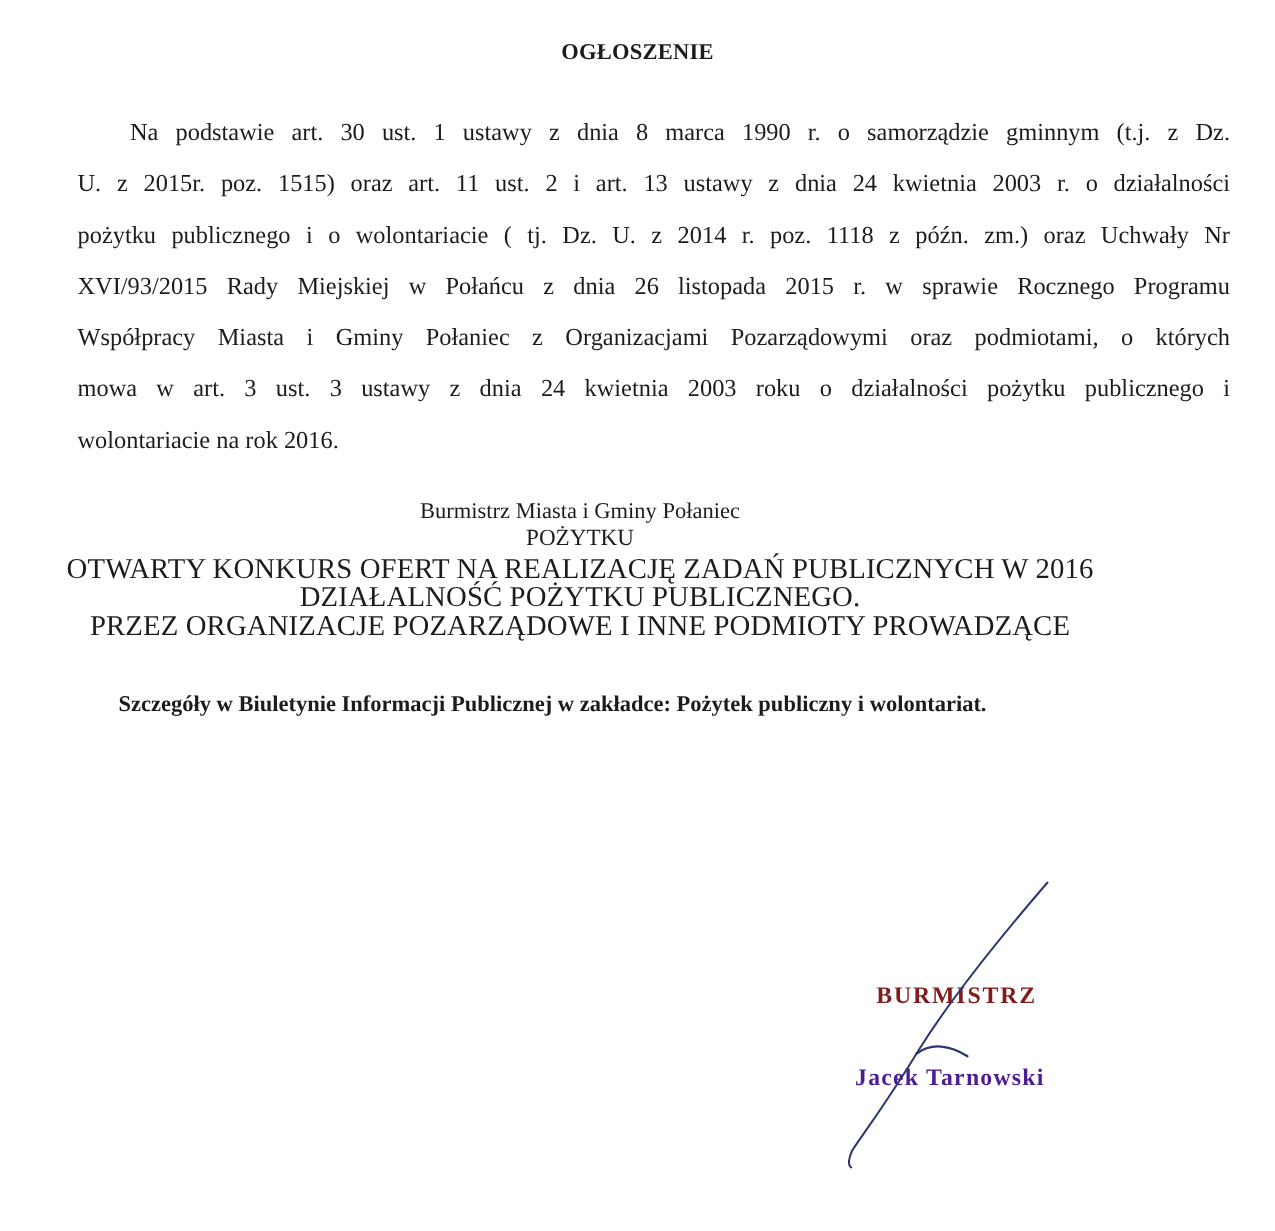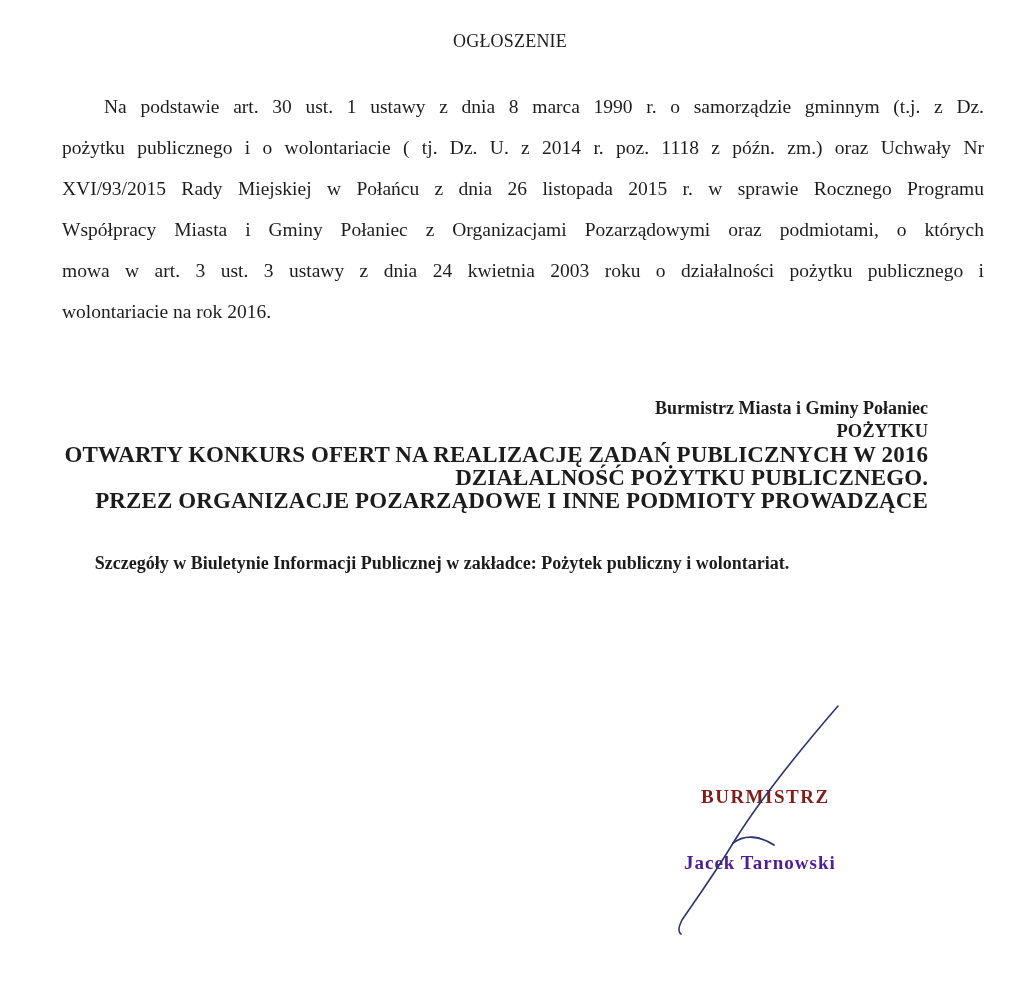--- a/index.html
+++ b/index.html
@@ -3,32 +3,32 @@
   <meta charset="utf-8">
   <style>
     html, body { margin: 0; padding: 0; }
     body {
       width: 1020px; height: 985px; background: #ffffff; position: relative; overflow: hidden;
       font-family: "Liberation Serif", "DejaVu Serif", serif; color: #1c1c1c;
     }
     .page { position: absolute; left: 0; top: 0; width: 1020px; height: 985px; }
     .title {
       position: absolute; top: 31px; left: 0; width: 1020px; text-align: center;
-      font-weight: normal; font-size: 18px; letter-spacing: 0.2px;
+      font-weight: bold; font-size: 18px; letter-spacing: 0.2px;
     }
     .body-lines { position: absolute; left: 62px; top: 86px; width: 922px; }
     .line {
       font-size: 19.5px; line-height: 41px; height: 41px; white-space: nowrap;
       text-align: justify; text-align-last: justify;
     }
     .line.first { padding-left: 42px; }
     .line.last { text-align-last: left; }
     .center-block {
-      position: absolute; top: 397px; left: 0; width: 928px; text-align: right;
-      font-weight: bold; font-size: 18.5px; line-height: 23px;
+      position: absolute; top: 397px; left: 0; width: 928px; text-align: center;
+      font-weight: normal; font-size: 18.5px; line-height: 23px;
     }
     .center-block .mayor { font-size: 18px; }
     .center-block .big { font-size: 23px; letter-spacing: 0.1px; }
     .details {
       position: absolute; top: 553px; left: 0; width: 884px; text-align: center;
       font-weight: bold; font-size: 18px;
     }
     .stamp-title {
       position: absolute; left: 701px; top: 786px; font-weight: bold; font-size: 19px;
       color: #7f1d1d; letter-spacing: 1.5px; font-family: "Liberation Serif", serif;
@@ -40,20 +40,21 @@
     .signature { position: absolute; left: 0; top: 0; width: 1020px; height: 985px; pointer-events: none; }
   </style>
 </head>
 <body>
 
 <div class="page">
   <div class="title">OGŁOSZENIE</div>
 
   <div class="body-lines">
     <div class="line first">Na podstawie art. 30 ust. 1 ustawy z dnia 8 marca 1990 r. o samorządzie gminnym (t.j. z Dz.</div>
+    <div class="line">U. z 2015r. poz. 1515) oraz art. 11 ust. 2 i art. 13 ustawy z dnia 24 kwietnia 2003 r. o działalności</div>
     <div class="line">pożytku publicznego i o wolontariacie ( tj. Dz. U. z 2014 r. poz. 1118 z późn. zm.) oraz Uchwały Nr</div>
     <div class="line">XVI/93/2015 Rady Miejskiej w Połańcu z dnia 26 listopada  2015 r. w sprawie Rocznego Programu</div>
     <div class="line">Współpracy Miasta i Gminy Połaniec z Organizacjami Pozarządowymi oraz podmiotami, o których</div>
     <div class="line">mowa w art. 3 ust. 3 ustawy z dnia 24 kwietnia 2003 roku o działalności pożytku publicznego i</div>
     <div class="line last">wolontariacie na rok 2016.</div>
   </div>
 
   <div class="center-block">
     <div class="mayor">Burmistrz Miasta i Gminy Połaniec</div>
     <div>POŻYTKU</div>

